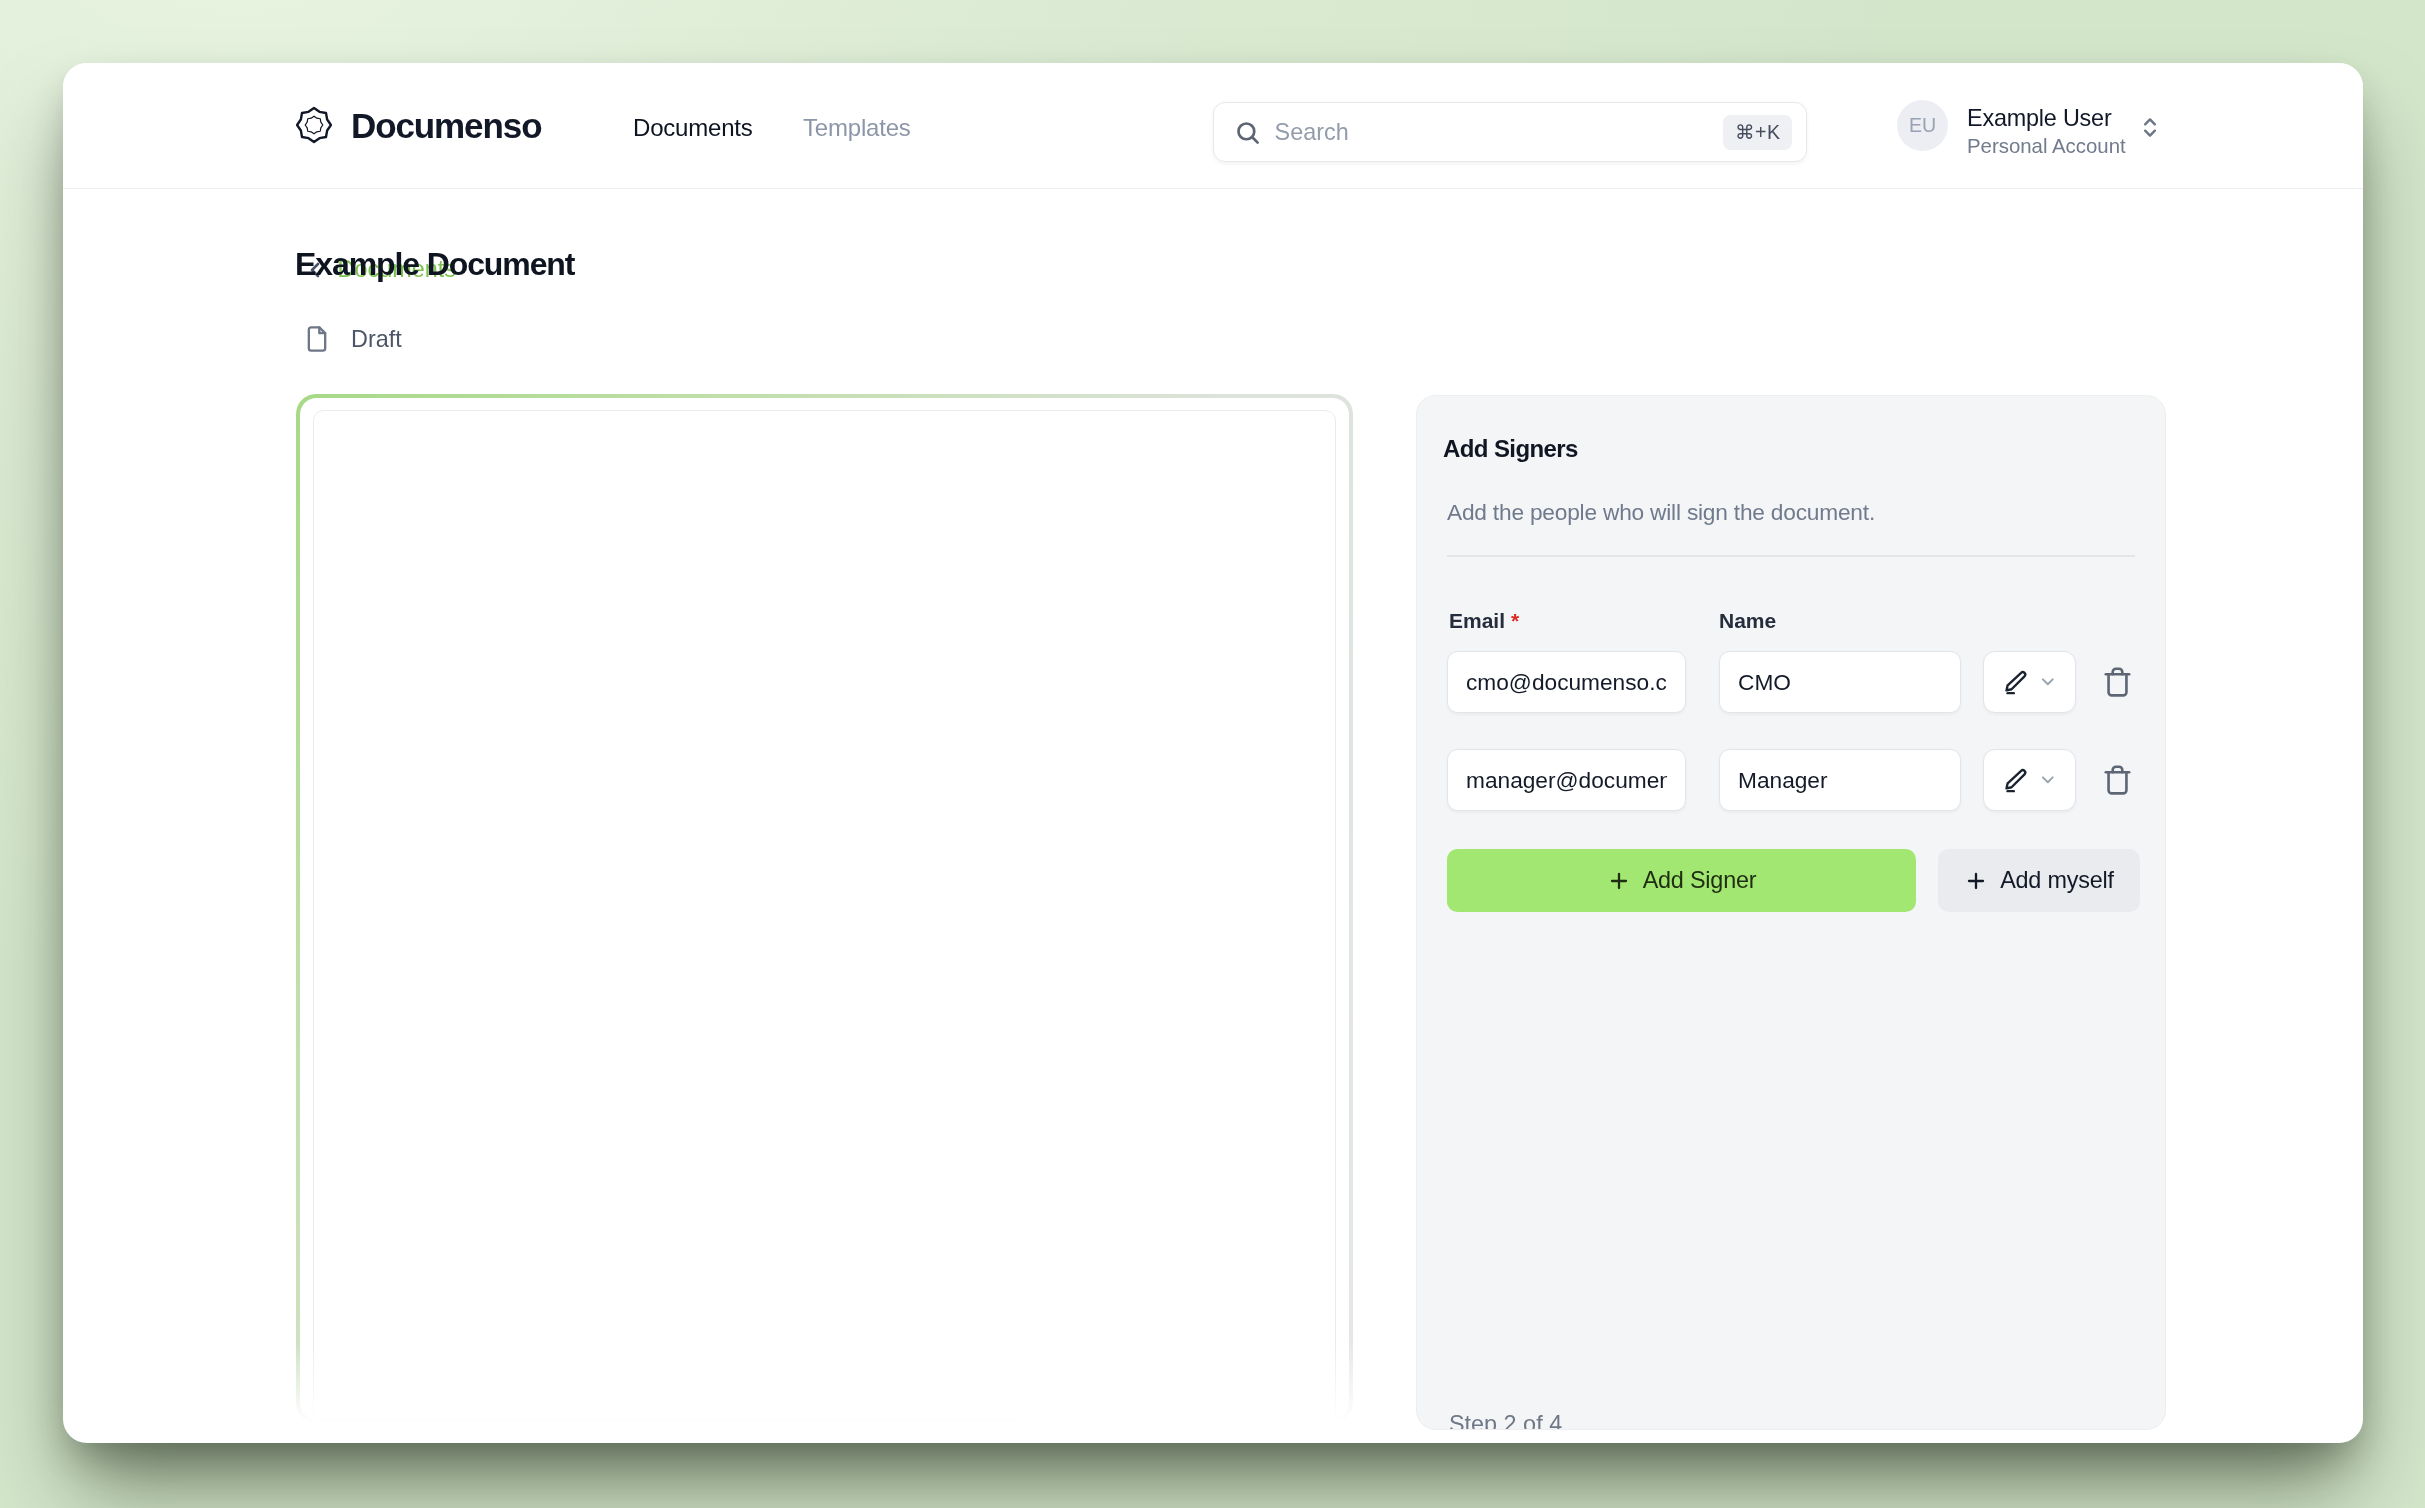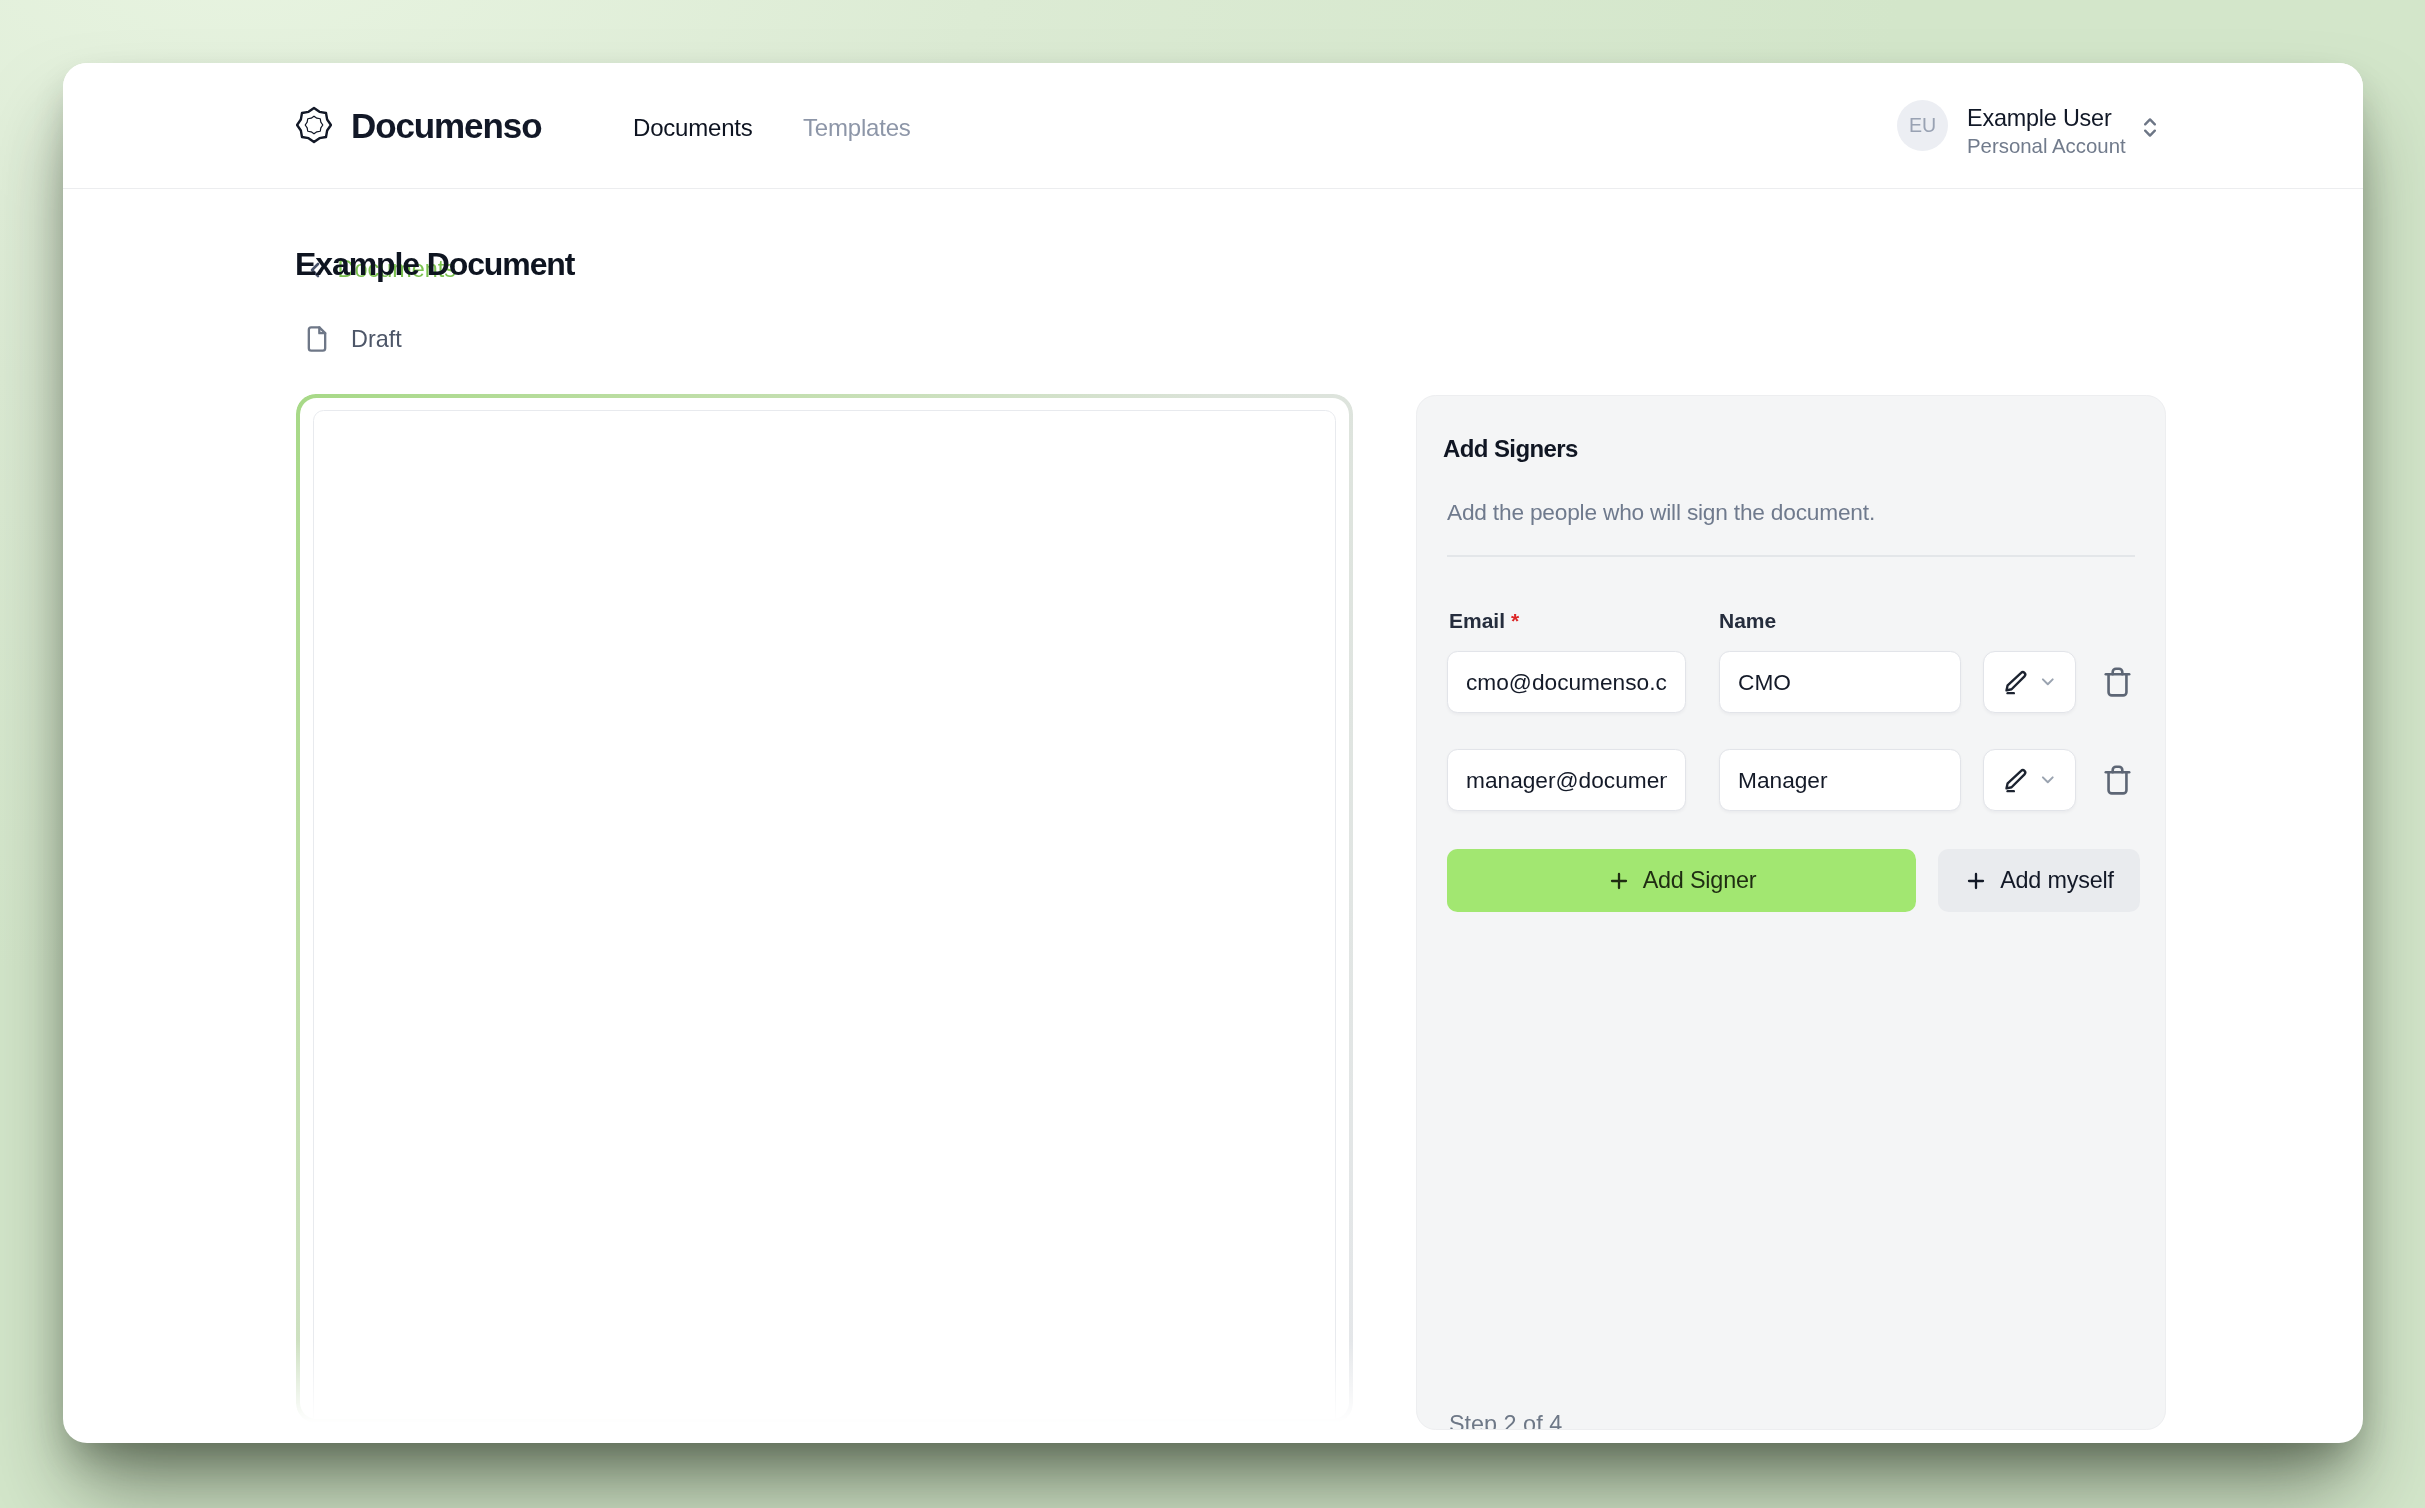--- a/index.html
+++ b/index.html
@@ -120,20 +120,28 @@
       <svg width="40" height="40" viewBox="0 0 52 52" fill="none" stroke="#121827" stroke-width="3.1" stroke-linejoin="round">
         <polygon points="26,4 33.1,8.9 41.6,10.4 43.1,18.9 48,26 43.1,33.1 41.6,41.6 33.1,43.1 26,48 18.9,43.1 10.4,41.6 8.9,33.1 4,26 8.9,18.9 10.4,10.4 18.9,8.9"></polygon>
         <polygon points="26,4 33.1,8.9 41.6,10.4 43.1,18.9 48,26 43.1,33.1 41.6,41.6 33.1,43.1 26,48 18.9,43.1 10.4,41.6 8.9,33.1 4,26 8.9,18.9 10.4,10.4 18.9,8.9" transform="translate(26 26) scale(0.52) translate(-26 -26)"></polygon>
       </svg>
     </div>
     <div class="brand">Documenso</div>
 
     <div class="nav-link nav-documents">Documents</div>
     <div class="nav-link nav-templates">Templates</div>
 
+    <div class="search-box">
+      <svg width="27" height="27" viewBox="0 0 24 24" fill="none" stroke="#5d6574" stroke-width="2.4" stroke-linecap="round">
+        <circle cx="11" cy="11" r="7"></circle>
+          <line x1="16.5" y1="16.5" x2="21" y2="21"></line>
+      </svg>
+      <input class="search-input" type="text" placeholder="Search" style="">
+      <div class="kbd-badge">⌘+K</div>
+    </div>
 
     <div class="avatar">EU</div>
     <div class="user-block">
       <div class="user-name">Example User</div>
       <div class="user-sub">Personal Account</div>
     </div>
     <div class="user-caret">
       <svg width="26" height="29" viewBox="0 0 28 36" fill="none" stroke="#6d7686" stroke-width="3" stroke-linecap="round" stroke-linejoin="round">
         <polyline points="8,14 14,8 20,14"></polyline>
           <polyline points="8,22 14,28 20,22"></polyline>

